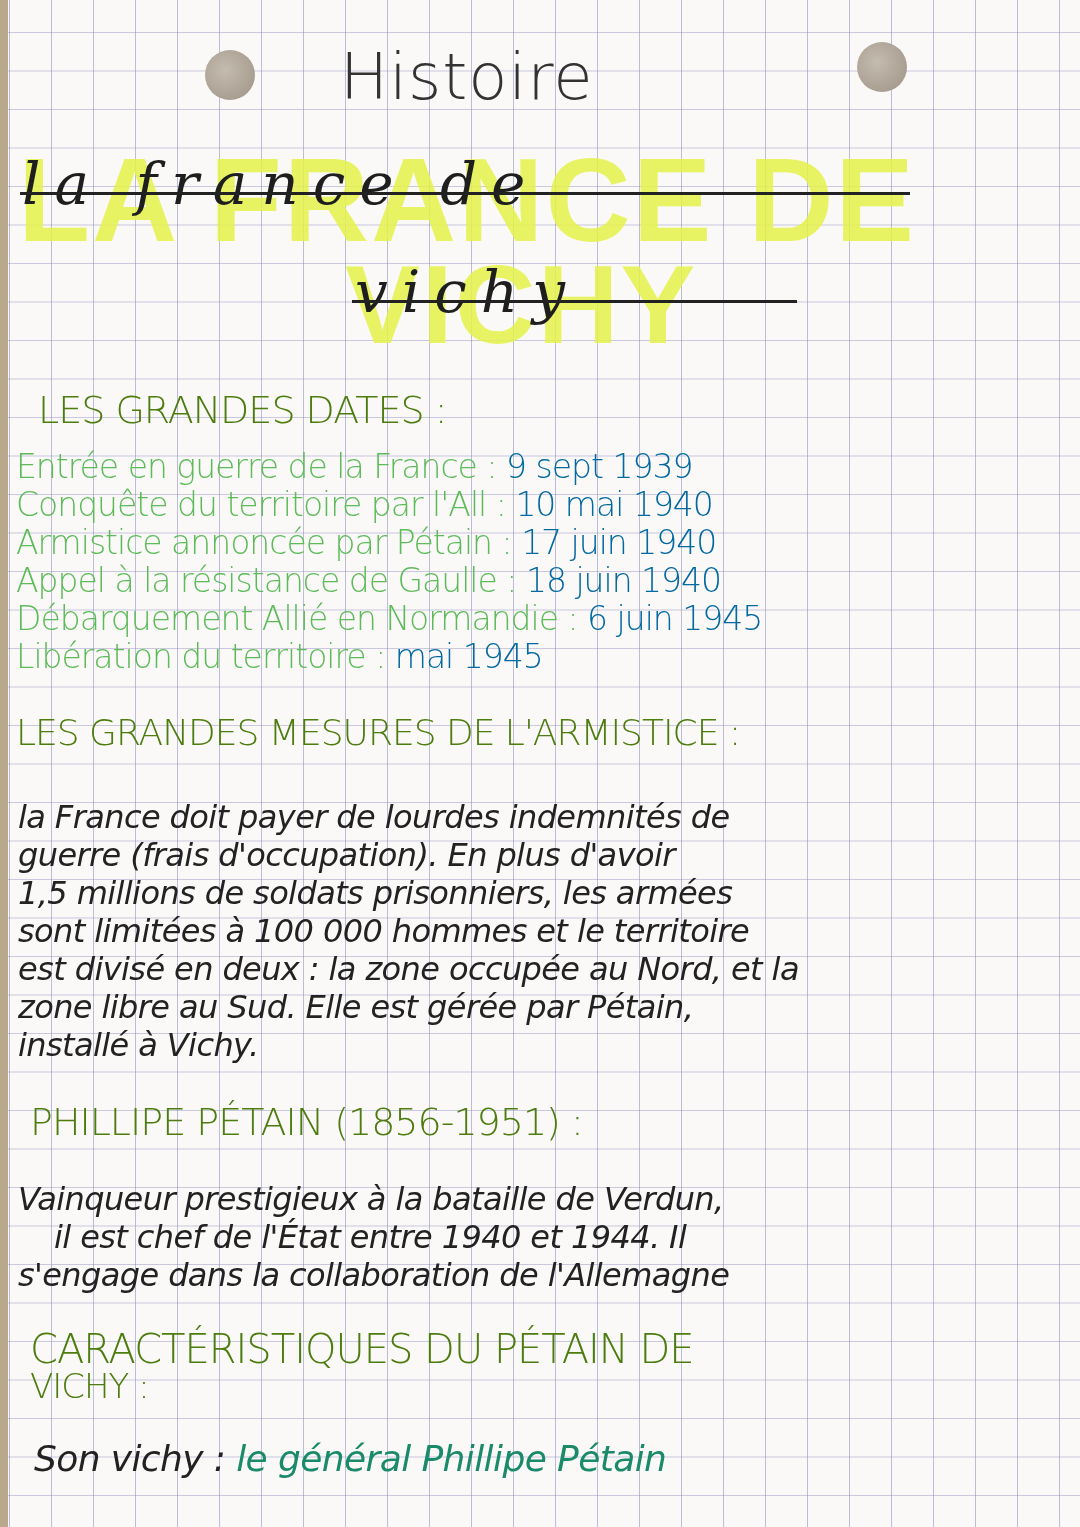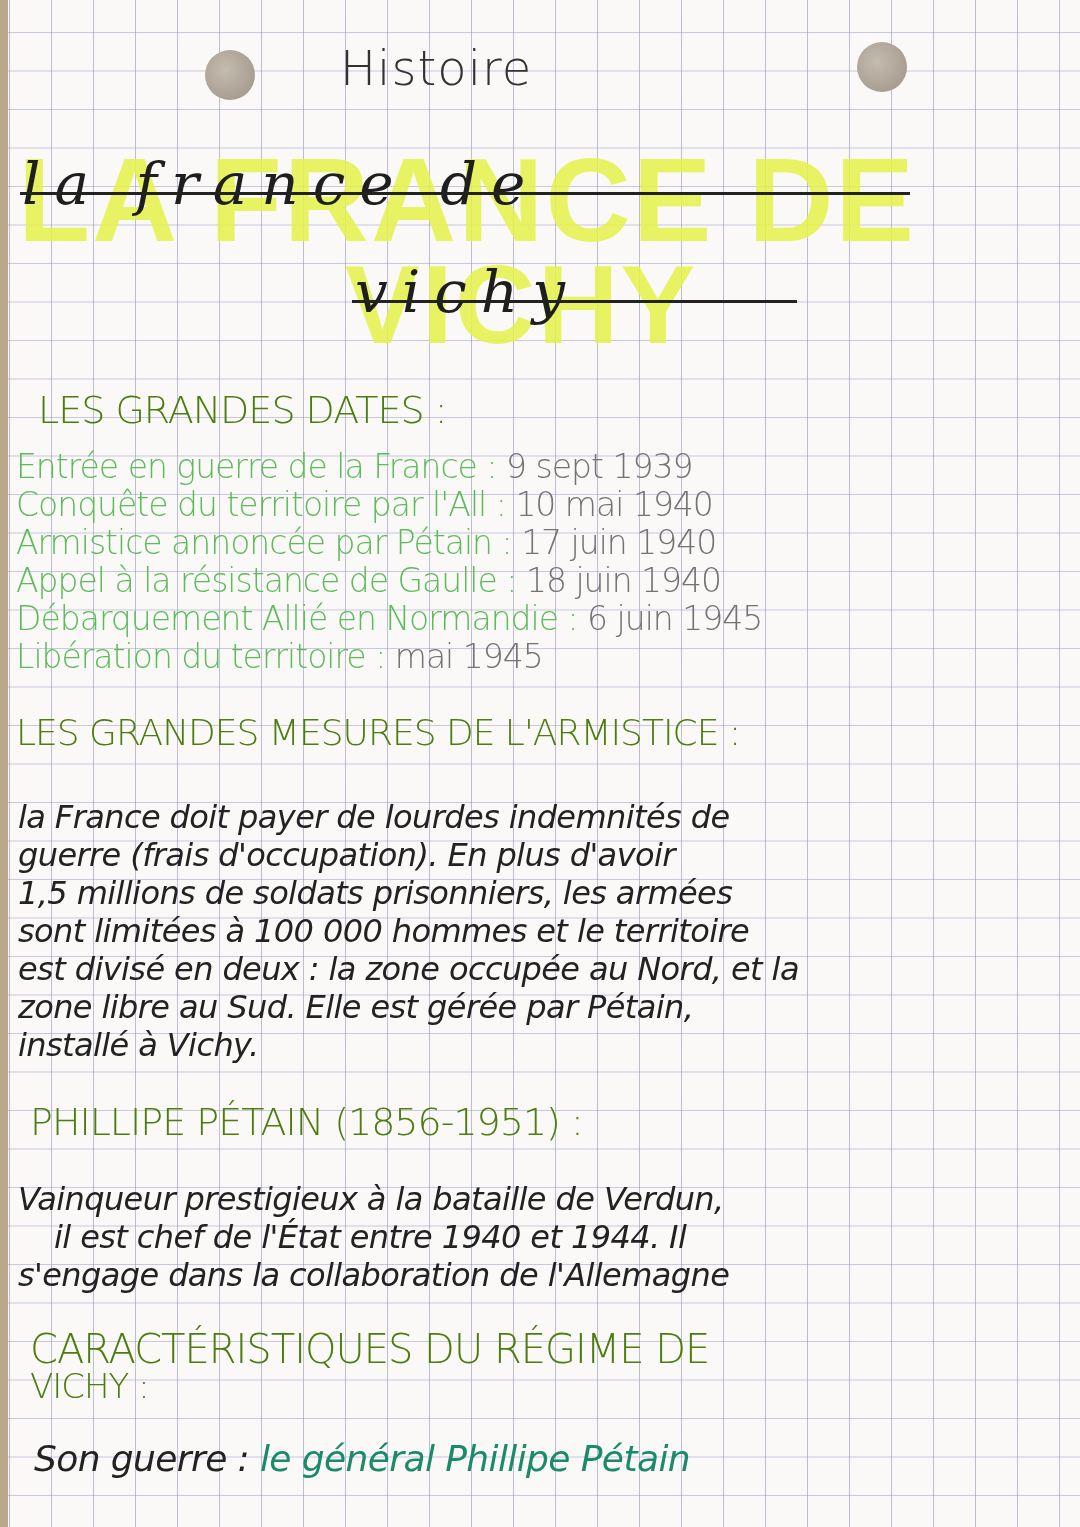--- a/index.html
+++ b/index.html
@@ -10,31 +10,31 @@
         linear-gradient(to right, rgba(140,140,190,0.55) 1px, transparent 1px),
         linear-gradient(to bottom, rgba(140,140,190,0.45) 1px, transparent 1px);
       background-size: 42px 38.5px;
       background-position: 9px 32px;
       font-family: "DejaVu Sans", sans-serif;
     }
     .edge { position: absolute; left: 0; top: 0; width: 8px; height: 1527px; background: #b9a88c; }
     .hole { position: absolute; width: 50px; height: 50px; border-radius: 50%; background: radial-gradient(circle at 40% 40%, #c5bcb0, #9c9284); }
     .txt { position: absolute; white-space: nowrap; }
     .hw { font-family: "DejaVu Sans", sans-serif; font-weight: 300; letter-spacing: -0.5px; }
-    .subject { left: 340px; top: 40px; font-size: 48px; color: #333; font-weight: 200; letter-spacing: 1px; }
+    .subject { left: 340px; top: 40px; font-size: 64px; color: #333; font-weight: 200; letter-spacing: 1px; }
     .highlight { font-family: "Liberation Sans", sans-serif; font-weight: bold; color: #e6f24a; opacity: 0.85; letter-spacing: 2px; }
     .title-hl-1 { left: 18px; top: 132px; font-size: 118px; }
     .title-hl-2 { left: 345px; top: 240px; font-size: 112px; }
     .cursive { font-family: "DejaVu Serif", serif; font-style: italic; color: #1e1e1e; font-size: 58px; letter-spacing: 14px; }
     .cursive-1 { left: 22px; top: 150px; }
     .cursive-2 { left: 355px; top: 258px; }
     .strike { position: absolute; height: 3px; background: #222; }
     .heading { color: #4d7c0f; font-size: 38px; letter-spacing: -1px; }
     .date-line { color: #5dbb5a; font-size: 33px; letter-spacing: -1px; line-height: 38px; }
-    .date-val { color: #737373; margin-top: 11px; }
+    .date-val { color: #0369a1; margin-top: 11px; }
     .para { color: #222; font-size: 32px; letter-spacing: -0.6px; line-height: 38.5px; font-style: italic; }
     .leader-label { color: #222; }
     .leader-val { color: #1a8a6a; }
   </style>
 </head>
 <body>
 
 <div class="edge"></div>
 <div class="hole" style="left:205px; top:50px;"></div>
 <div class="hole" style="left:857px; top:42px;"></div>
@@ -69,15 +69,15 @@
   <div class="txt hw para" style="left:18px; top:1026px;text-align:right;">installé à Vichy.</div>
 </div>
 
 <div class="txt hw heading" style="left:30px; top:1100px;">PHILLIPE PÉTAIN (1856-1951) :</div>
 <div>
   <div class="txt hw para" style="left:18px; top:1180px;">Vainqueur prestigieux à la bataille de Verdun,</div>
   <div class="txt hw para" style="left:18px; top:1218px;margin-left:36px;">il est chef de l'État entre 1940 et 1944. Il</div>
   <div class="txt hw para" style="left:18px; top:1256px;">s'engage dans la collaboration de l'Allemagne</div>
 </div>
 
-<div class="txt hw heading" style="left:30px; top:1326px; font-size:40px;">CARACTÉRISTIQUES DU RÉGIME DE</div>
+<div class="txt hw heading" style="left:30px; top:1326px; font-size:40px;">CARACTÉRISTIQUES DU PÉTAIN DE</div>
 <div class="txt hw heading" style="left:30px; top:1366px; font-size:34px;">VICHY :</div>
-<div class="txt hw para" style="left:34px; top:1440px; font-size:36px;"><span class="leader-label">Son guerre :</span> <span class="leader-val">le général Phillipe Pétain</span></div>
+<div class="txt hw para" style="left:34px; top:1440px; font-size:36px;"><span class="leader-label">Son vichy :</span> <span class="leader-val">le général Phillipe Pétain</span></div>
 
 </body></html>

